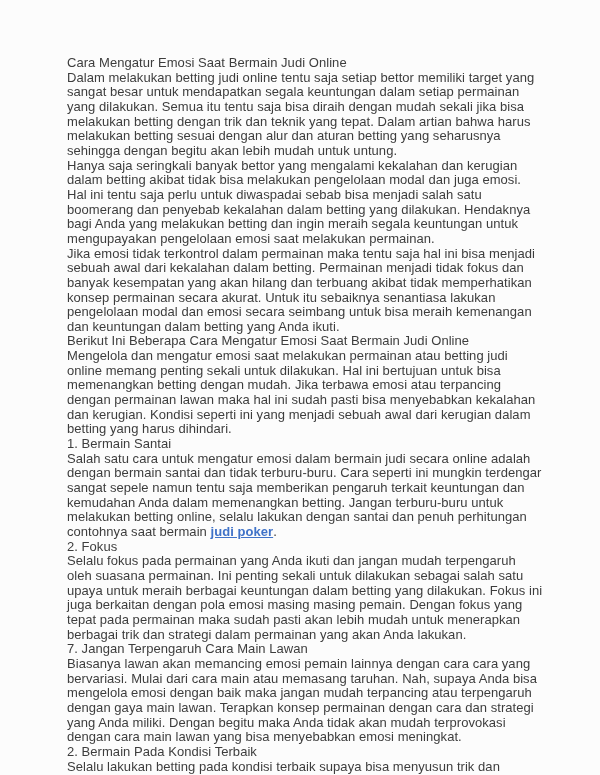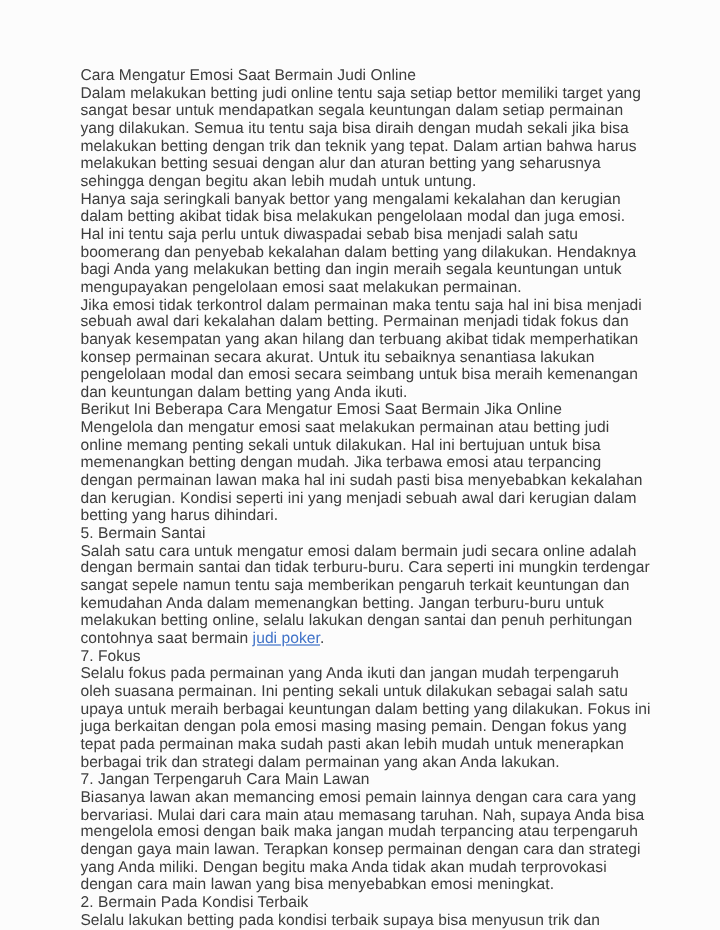--- a/index.html
+++ b/index.html
@@ -35,41 +35,42 @@
   .content p {
     margin: 0;
     padding: 0;
     font-weight: 400;
     text-align: left;
   }
   a.doc-link {
     color: var(--link-color, #3f72c8);
     text-decoration: underline;
     cursor: pointer;
+    font-weight: bold;
   }
 </style>
 </head>
 <body>
 
 <div class="page">
   <div class="content">
 
     <p>Cara Mengatur Emosi Saat Bermain Judi Online</p>
 
     <p>Dalam melakukan betting judi online tentu saja setiap bettor memiliki target yang sangat besar untuk mendapatkan segala keuntungan dalam setiap permainan yang dilakukan. Semua itu tentu saja bisa diraih dengan mudah sekali jika bisa melakukan betting dengan trik dan teknik yang tepat. Dalam artian bahwa harus melakukan betting sesuai dengan alur dan aturan betting yang seharusnya sehingga dengan begitu akan lebih mudah untuk untung.</p>
     <p>Hanya saja seringkali banyak bettor yang mengalami kekalahan dan kerugian dalam betting akibat tidak bisa melakukan pengelolaan modal dan juga emosi. Hal ini tentu saja perlu untuk diwaspadai sebab bisa menjadi salah satu boomerang dan penyebab kekalahan dalam betting yang dilakukan. Hendaknya bagi Anda yang melakukan betting dan ingin meraih segala keuntungan untuk mengupayakan pengelolaan emosi saat melakukan permainan.</p>
     <p>Jika emosi tidak terkontrol dalam permainan maka tentu saja hal ini bisa menjadi sebuah awal dari kekalahan dalam betting. Permainan menjadi tidak fokus dan banyak kesempatan yang akan hilang dan terbuang akibat tidak memperhatikan konsep permainan secara akurat. Untuk itu sebaiknya senantiasa lakukan pengelolaan modal dan emosi secara seimbang untuk bisa meraih kemenangan dan keuntungan dalam betting yang Anda ikuti.</p>
 
-    <p>Berikut Ini Beberapa Cara Mengatur Emosi Saat Bermain Jika Online</p>
+    <p>Berikut Ini Beberapa Cara Mengatur Emosi Saat Bermain Judi Online</p>
     <p>Mengelola dan mengatur emosi saat melakukan permainan atau betting judi online memang penting sekali untuk dilakukan. Hal ini bertujuan untuk bisa memenangkan betting dengan mudah. Jika terbawa emosi atau terpancing dengan permainan lawan maka hal ini sudah pasti bisa menyebabkan kekalahan dan kerugian. Kondisi seperti ini yang menjadi sebuah awal dari kerugian dalam betting yang harus dihindari.</p>
 
-    <p>5. Bermain Santai</p>
+    <p>1. Bermain Santai</p>
     <p><span>Salah satu cara untuk mengatur emosi dalam bermain judi secara online adalah dengan bermain santai dan tidak terburu-buru. Cara seperti ini mungkin terdengar sangat sepele namun tentu saja memberikan pengaruh terkait keuntungan dan kemudahan Anda dalam memenangkan betting. Jangan terburu-buru untuk melakukan betting online, selalu lakukan dengan santai dan penuh perhitungan contohnya saat bermain </span><a class="doc-link" href="#">judi poker</a><span>.</span></p>
 
-    <p>7. Fokus</p>
+    <p>2. Fokus</p>
     <p>Selalu fokus pada permainan yang Anda ikuti dan jangan mudah terpengaruh oleh suasana permainan. Ini penting sekali untuk dilakukan sebagai salah satu upaya untuk meraih berbagai keuntungan dalam betting yang dilakukan. Fokus ini juga berkaitan dengan pola emosi masing masing pemain. Dengan fokus yang tepat pada permainan maka sudah pasti akan lebih mudah untuk menerapkan berbagai trik dan strategi dalam permainan yang akan Anda lakukan.</p>
 
     <p>7. Jangan Terpengaruh Cara Main Lawan</p>
     <p>Biasanya lawan akan memancing emosi pemain lainnya dengan cara cara yang bervariasi. Mulai dari cara main atau memasang taruhan. Nah, supaya Anda bisa mengelola emosi dengan baik maka jangan mudah terpancing atau terpengaruh dengan gaya main lawan. Terapkan konsep permainan dengan cara dan strategi yang Anda miliki. Dengan begitu maka Anda tidak akan mudah terprovokasi dengan cara main lawan yang bisa menyebabkan emosi meningkat.</p>
 
     <p>2. Bermain Pada Kondisi Terbaik</p>
     <p>Selalu lakukan betting pada kondisi terbaik supaya bisa menyusun trik dan strategi yang tepat daam permainan. Jangan sesekali melakukan betting saat kondisi Anda sedang tidak baik</p>
 
   </div>
 </div>

